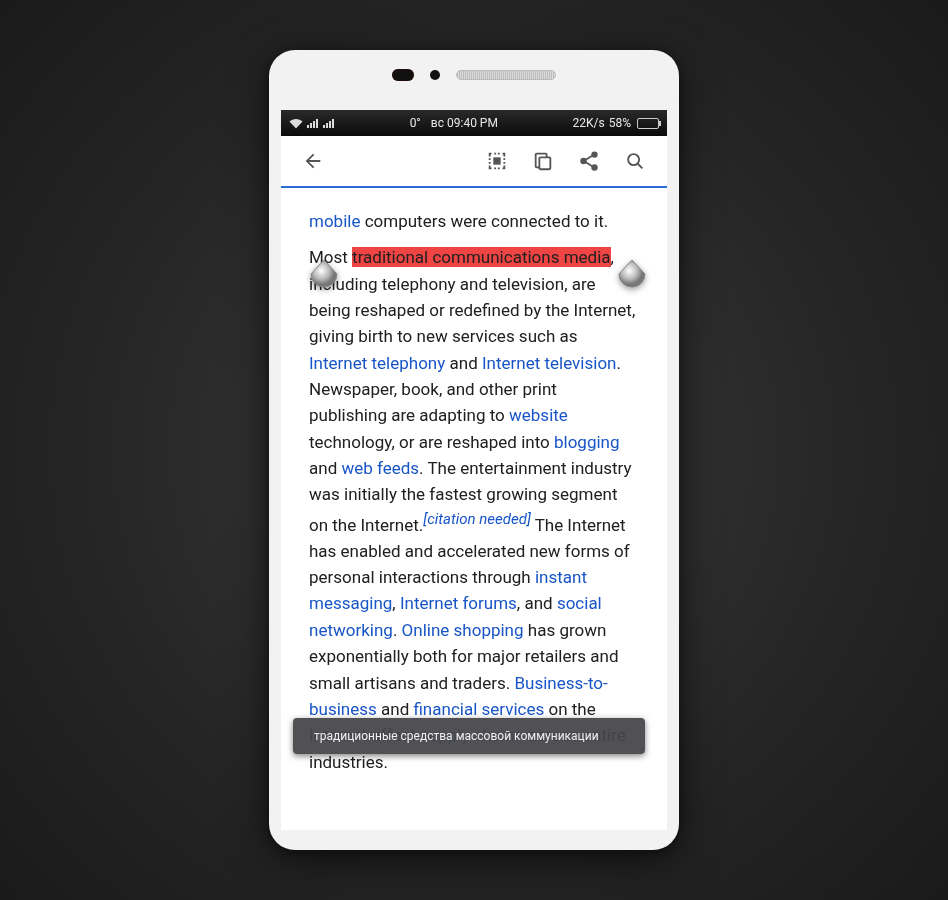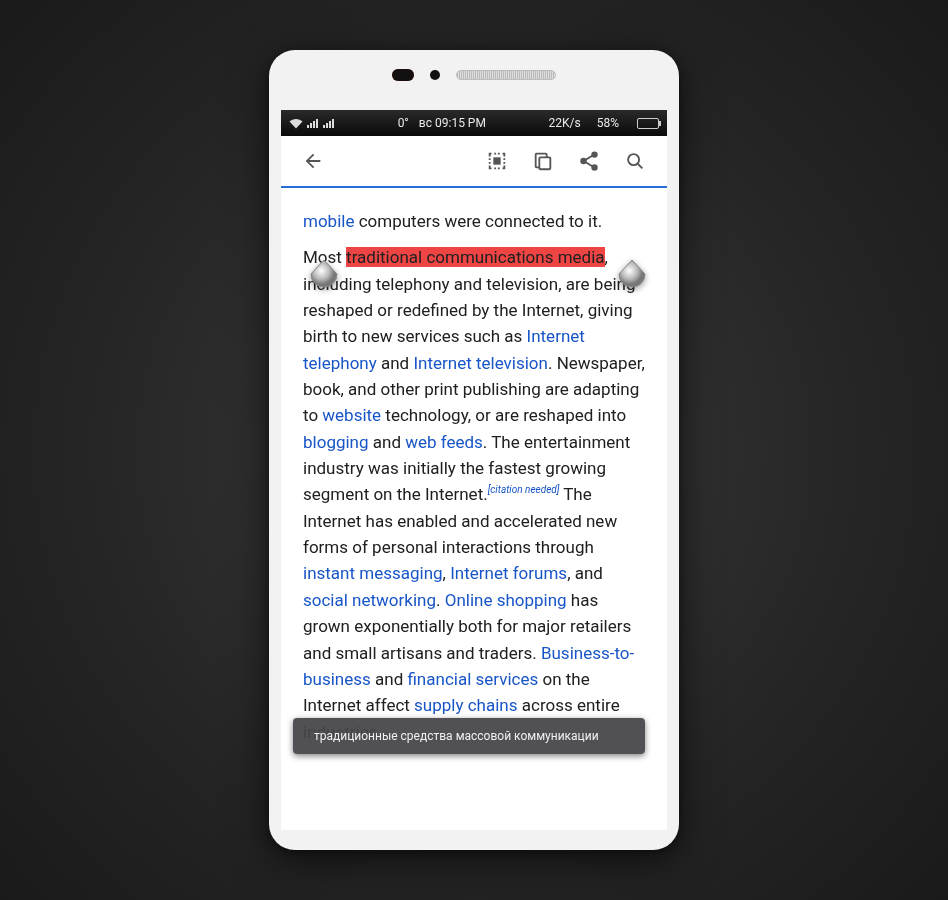--- a/index.html
+++ b/index.html
@@ -62,21 +62,21 @@
     background: linear-gradient(180deg,#2a2a2a 0%,#0a0a0a 100%);
     color: #e8e8e8;
     font-size: 12px;
     display: flex;
     align-items: center;
     padding: 0 8px;
     gap: 6px;
   }
   .sb-left { display:flex; align-items:center; gap:4px; }
   .sb-center { flex:1; text-align:center; display:flex; align-items:center; justify-content:center; gap:10px;}
-  .sb-right { display:flex; align-items:center; gap:16px; }
+  .sb-right { display:flex; align-items:center; gap:4px; }
   .signal-icon { font-size:10px; letter-spacing:-2px;}
   .battery {
     width:22px; height:11px; border:1px solid #ccc; border-radius:2px; position:relative; margin-left:2px;
   }
   .battery::after{ content:""; position:absolute; right:-3px; top:2px; width:2px; height:5px; background:#ccc;}
   .battery-fill{ height:100%; width:24%; background:#ccc;}
   .app-toolbar {
     height: 52px;
     background: #fff;
     display: flex;
@@ -95,29 +95,29 @@
   .content {
     flex:1;
     background:#fff;
     padding: 10px 14px;
     font-size: 17px;
     line-height: 1.55;
     color:#202020;
     position:relative;
     overflow:hidden;
   }
-  .content p { margin: 10px 8px; }
+  .content p { margin: 10px 14px; }
   .wlink { color:#1855c8; }
   .sel {
     background:#ef4444;
   }
   .cite {
     color:#1855c8;
     font-style: italic;
-    font-size: 10px;
+    font-size: 15px;
     vertical-align: super;
   }
   .sel-handle {
     position:absolute;
     width:30px; height:30px;
     pointer-events:none;
   }
   .sel-handle svg { filter: drop-shadow(0 2px 3px rgba(0,0,0,0.4)); }
   .tooltip {
     position:absolute;
@@ -168,21 +168,21 @@
               <rect x="6" y="3" width="2" height="7" fill="#ddd"></rect>
               <rect x="9" y="1" width="2" height="9" fill="#ddd"></rect>
             </svg>
         </span>
       </div>
       <div class="sb-center">
         <span>0°</span>
         <span>
           <span>вс</span>
           <span> </span>
-          <span>09:15 PM</span>
+          <span>09:40 PM</span>
         </span>
       </div>
       <div class="sb-right">
         <span>22K/s</span>
         <span>58%</span>
         <span class="battery"><span class="battery-fill"></span></span>
       </div>
     </div>
 
     <div class="app-toolbar">

